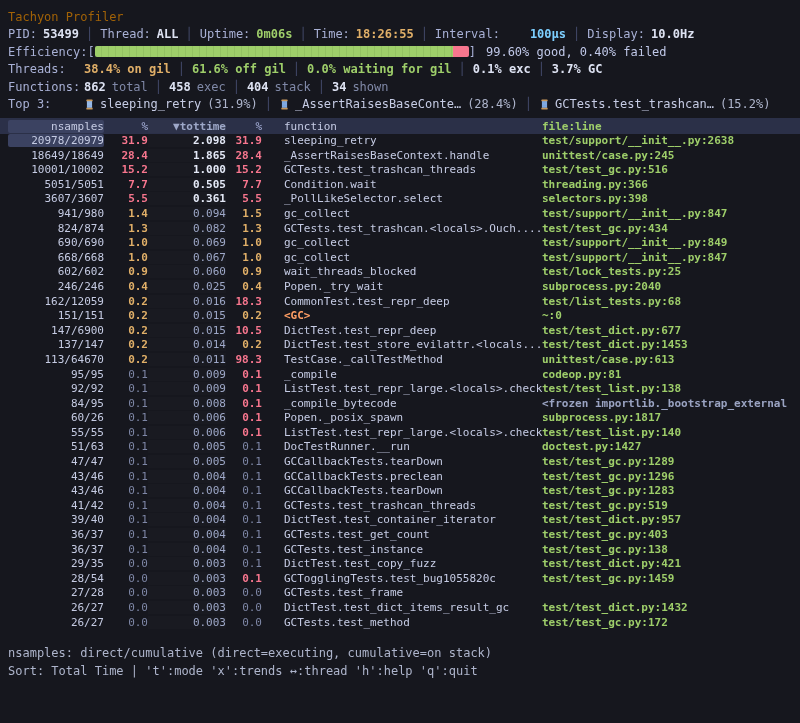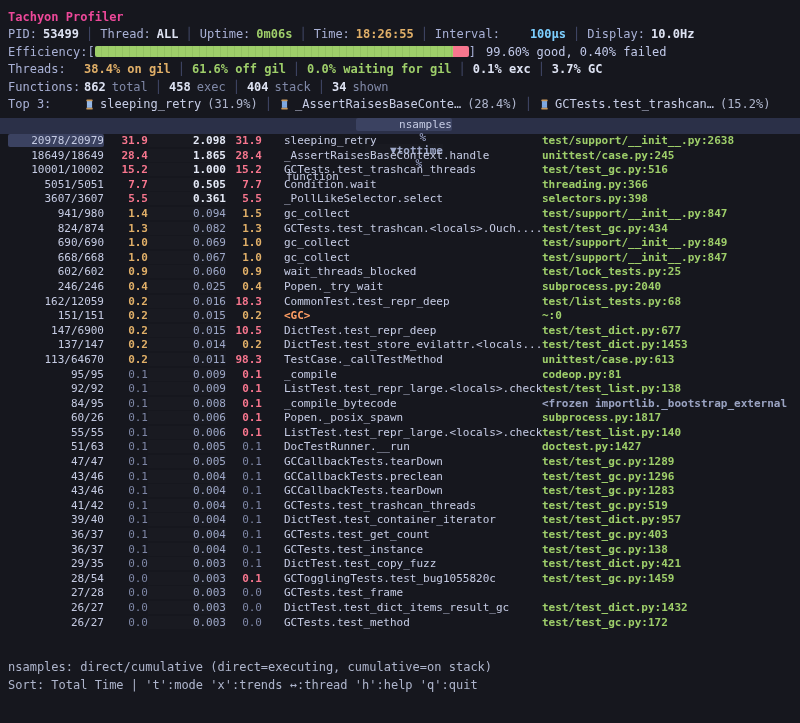--- a/index.html
+++ b/index.html
@@ -3,21 +3,21 @@
 <meta charset="utf-8">
 <style>
   * { margin:0; padding:0; box-sizing:border-box; }
   html,body { background:#101118; }
   .screen{
     width:800px; height:723px; background:#16171e; color:#c0c8e8;
     font-family:"DejaVu Sans Mono","Liberation Mono",monospace;
     font-size:12px; overflow:hidden; padding-top:8px; position:relative;
   }
   .hline{ display:flex; align-items:center; height:17.5px; padding-left:8px; white-space:pre; }
-  .title{ font-weight:bold; color:#ec4899; }
+  .title{ font-weight:normal; color:#a16207; }
   .lbl{ color:#a9b1d6; }
   .lblcol{ min-width:76px; display:inline-block; }
   .sep{ color:#454c6d; margin:0 7px; }
   .val{ color:#c0c8e8; }
   .strong{ color:#dde2f2; font-weight:bold; }
   .green{ color:#9ece6a; font-weight:bold; }
   .yellow{ color:#e0af68; font-weight:bold; }
   .cyan{ color:#7dcfff; font-weight:bold;margin-left:24px; }
   .mr6{ margin-right:6px; }
   .word{ color:#8089a8; }
@@ -34,40 +34,40 @@
   .t3entry{ display:inline-flex; align-items:center; }
   .spool{ margin-right:5px; }
   .t3name{ color:#c6cce5; }
   .t3pct{ color:#aeb5cc; margin-left:6px; }
   .top3line .t3entry:nth-of-type(1) .t3name{ color:#e0af68; font-weight:bold; }
   .top3line .t3entry:nth-of-type(1) .spool-body{ fill:#ecc06a; } .top3line .t3entry:nth-of-type(1) .spool-lines{ stroke:#caa14f; }
   .top3line .t3entry:nth-of-type(2) .spool-body{ fill:#a8c7f0; } .top3line .t3entry:nth-of-type(2) .spool-lines{ stroke:#82a7dd; }
   .top3line .t3entry:nth-of-type(3) .spool-body{ fill:#f2949e; } .top3line .t3entry:nth-of-type(3) .spool-lines{ stroke:#d9707e; }
 
   .table{ margin-top:5px; font-size:11px; }
-  .thead{ display:flex; align-items:center; background:#2b3048; height:16px; padding-left:8px; color:#aab3dd;flex-direction:column; }
+  .thead{ display:flex; align-items:center; background:#2b3048; height:16px; padding-left:8px; color:#aab3dd; }
   .thead .hl{ background:#3b4261; border-radius:2px; }
   .thead .sort{ color:#e0af68; font-weight:bold; }
   .trow{ display:flex; align-items:flex-start; height:14.6px; padding-left:8px; }
   .c{ white-space:pre; overflow:hidden; flex-shrink:0; }
   .c.ns{ width:96px; text-align:right; color:#c5cbe3; }
   .c.pctA{ width:44px; text-align:right; }
   .c.tt{ width:78px; text-align:right; color:#9ea8c8; background:rgba(255,255,255,0.015); }
   .c.pctB{ width:36px; text-align:right; }
   .c.fn{ width:258px; margin-left:22px; color:#c6cce5; }
   .c.fl{ flex:1; flex-shrink:1; color:#9ece6a;font-weight:bold; }
   .hot{ color:#f7768e; font-weight:bold; }
   .warm{ color:#e0af68; font-weight:bold; }
   .norm{ color:#7e87a6; }
   .tt.bright{ color:#e4e9f7; font-weight:bold; }
   .fn.gc{ color:#ff9e64; font-weight:bold; }
   .fl.dim{ color:#9aa3c2; }
   .ns.sel{ background:#3b4261; border-radius:2px; }
 
-  .footer{ margin-top:28px; }
+  .footer{ margin-top:14px; }
   .fline{ padding-left:8px; height:18px; display:flex; align-items:center; color:#aeb5cc; white-space:pre; }
 </style>
 </head>
 <body>
 
 <div class="screen">
 
   <div class="header">
     <div class="hline">
       <span class="title">Tachyon Profiler</span>

